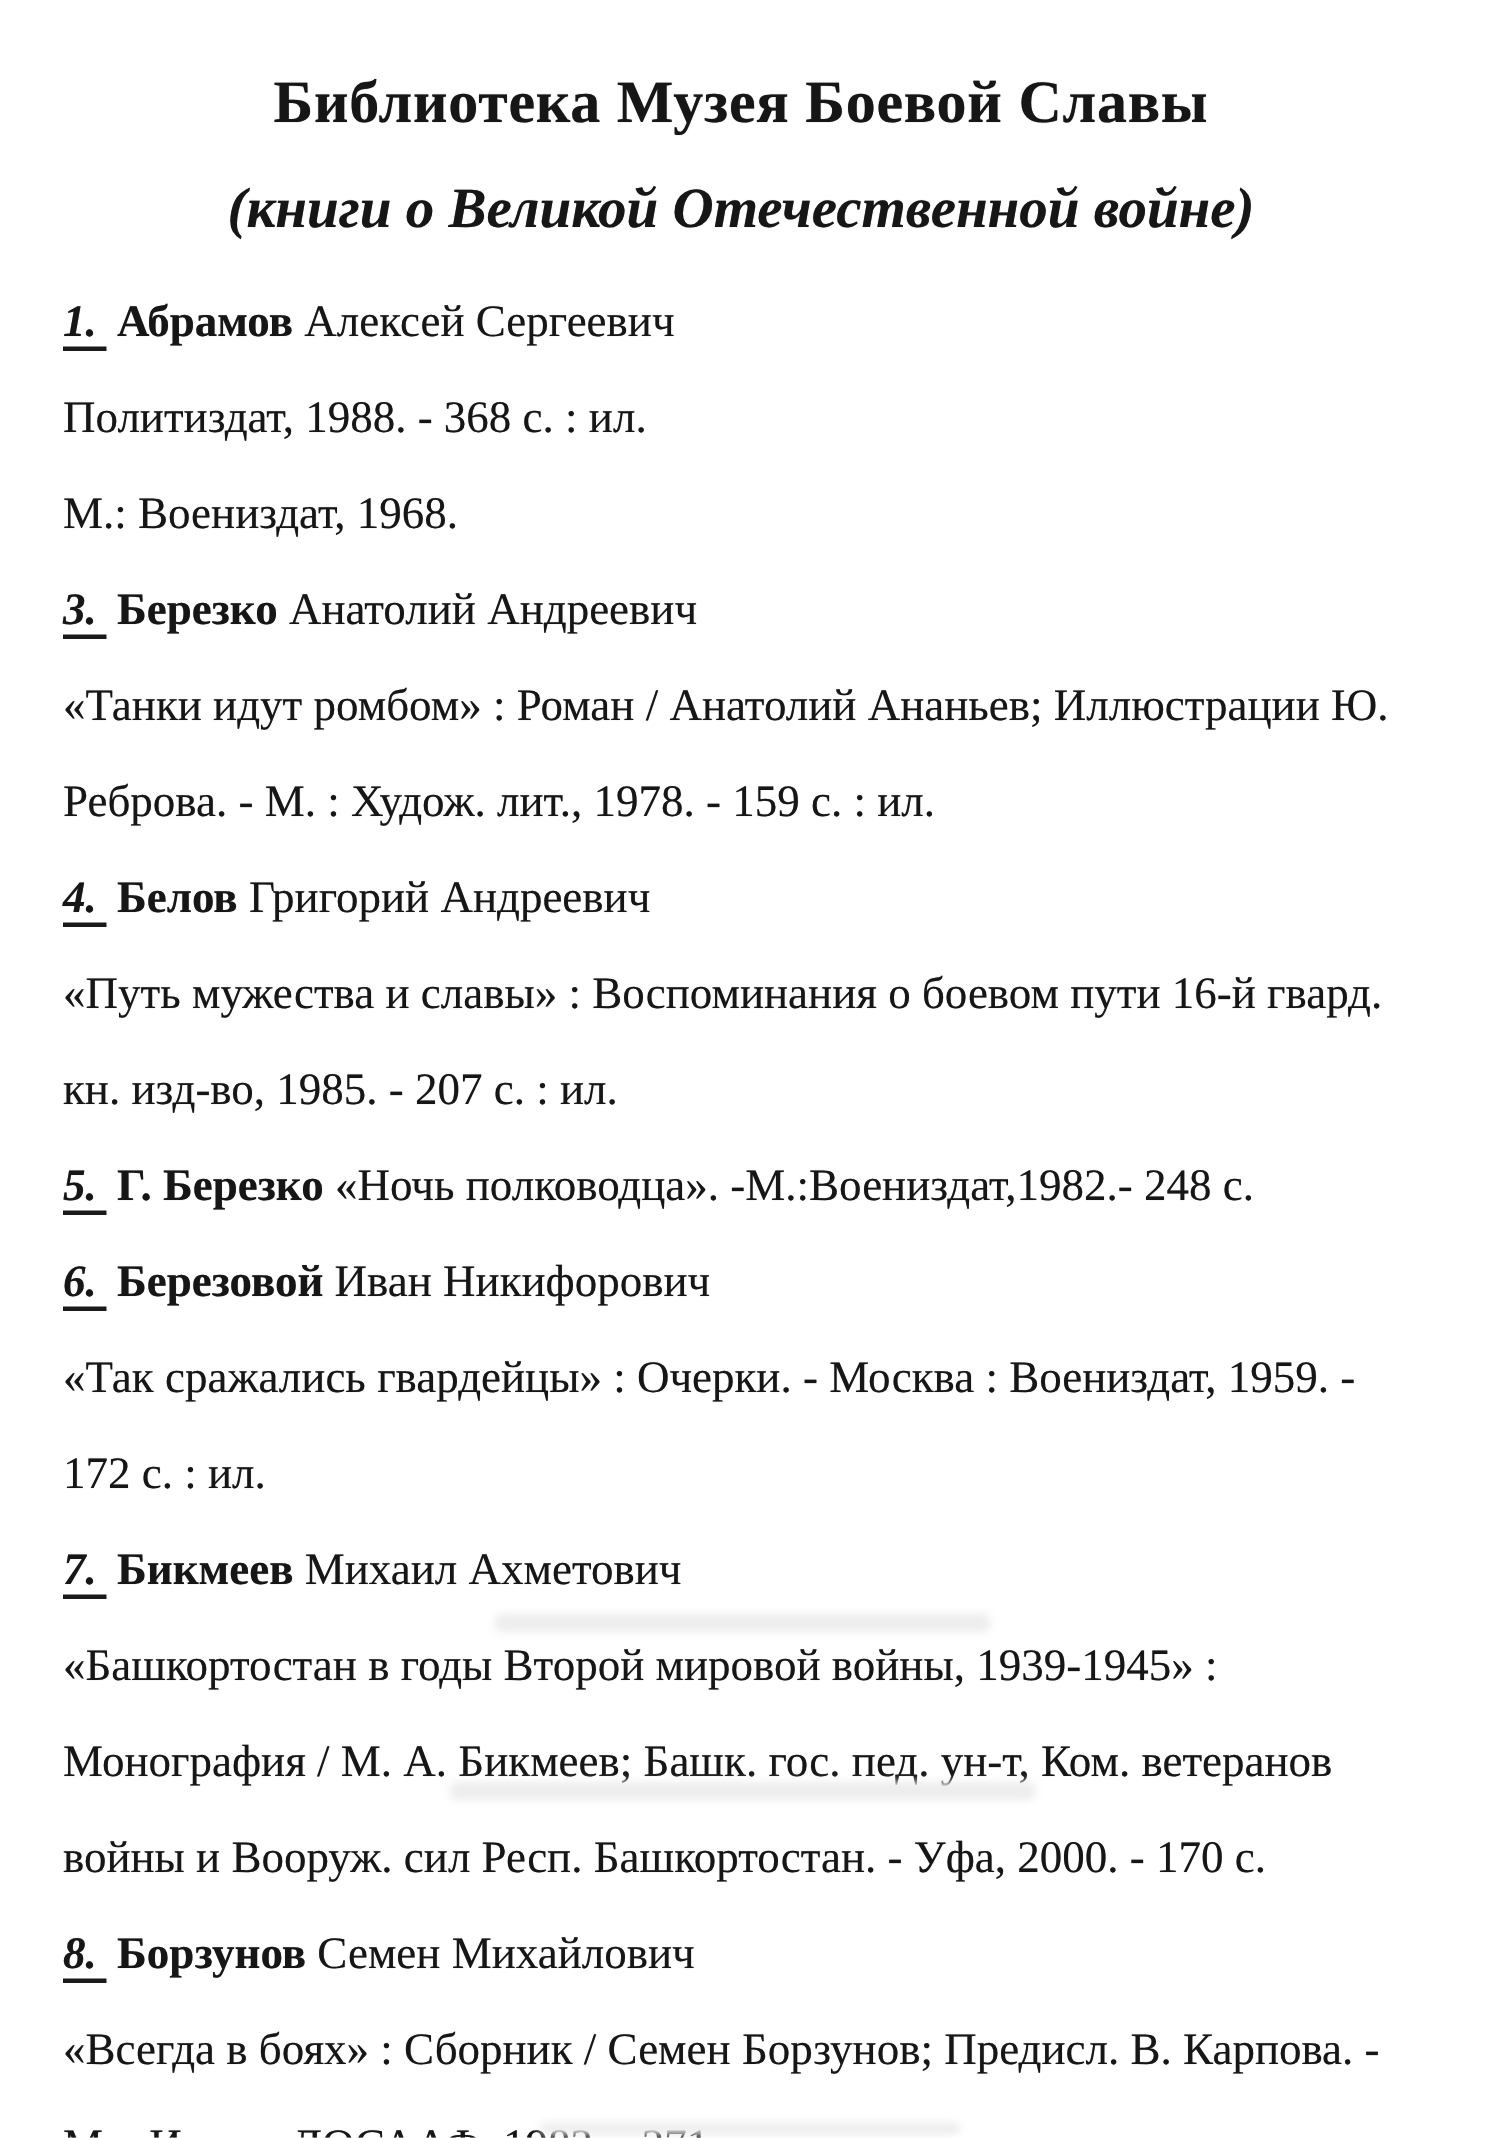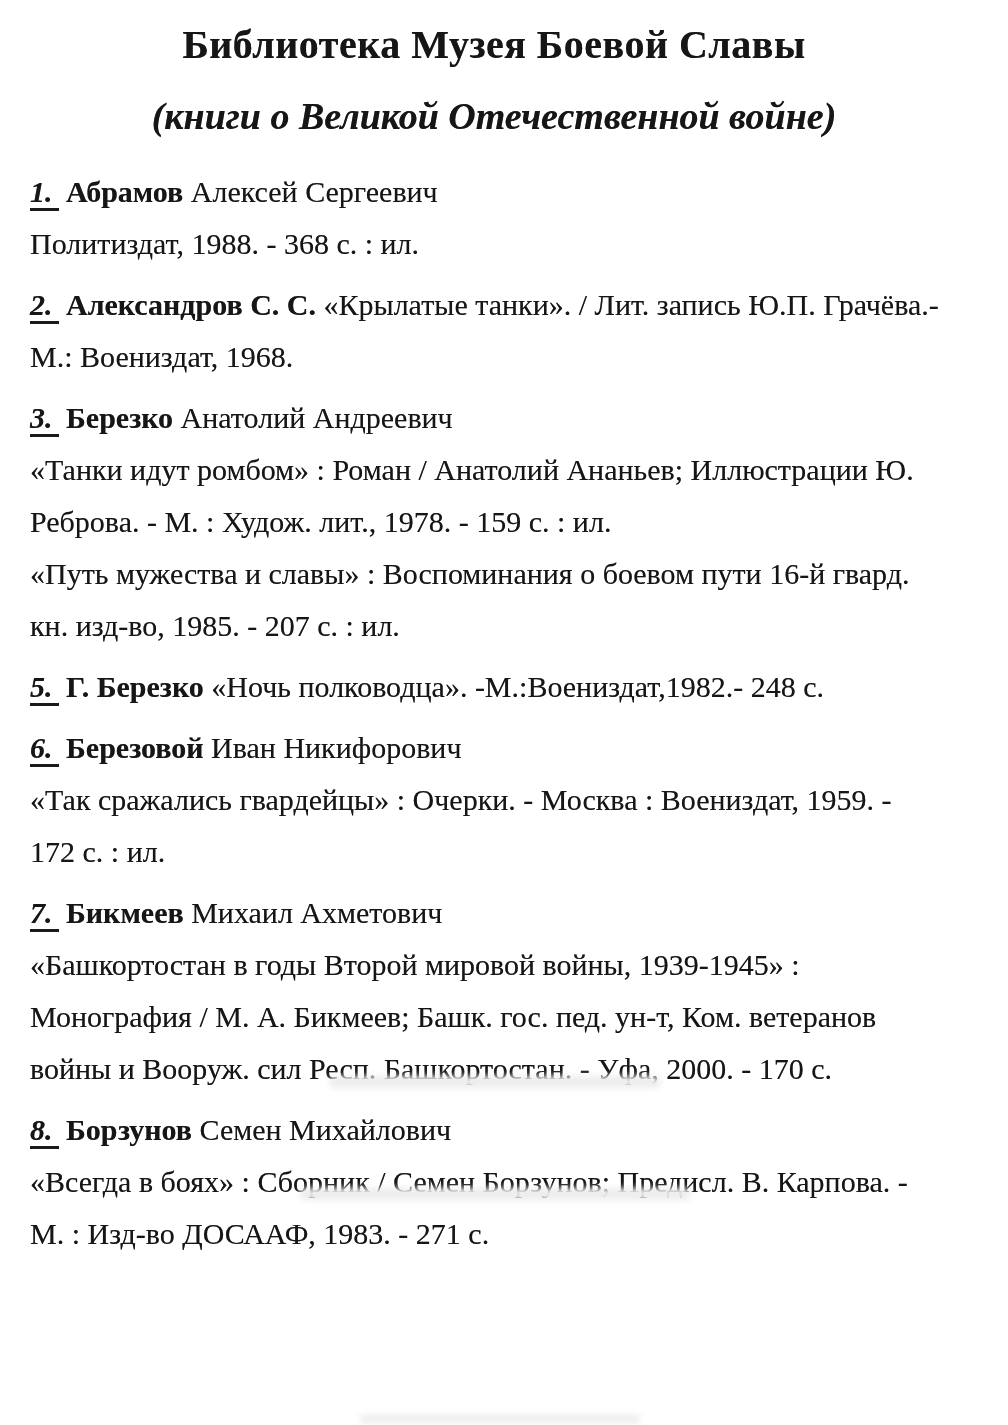--- a/index.html
+++ b/index.html
@@ -12,21 +12,21 @@
     height: 1425px;
     overflow: hidden;
     position: relative;
     font-family: "Liberation Serif", "DejaVu Serif", serif;
     color: #161616;
   }
   .page {
     position: relative;
     width: 100%;
     height: 100%;
-    padding: 6px 20px 0 30px;
+    padding: 29px 20px 0 30px;
     box-sizing: border-box;
   }
   .doc-title {
     margin: 16px 30px 0 0;
     text-align: center;
     font-size: 40px;
     font-weight: bold;
     line-height: 46px;
     letter-spacing: 0.5px;
     text-shadow: 0 0 0.6px rgba(0,0,0,0.6);
@@ -38,21 +38,21 @@
     font-weight: bold;
     font-style: italic;
     line-height: 44px;
     text-shadow: 0 0 0.5px rgba(0,0,0,0.55);
   }
   .entries {
     margin-top: 28px;
   }
   .entry-heading,
   .entry-line {
-    margin: 0;
+    margin: 12px;
     font-size: 30px;
     line-height: 52px;
     white-space: nowrap;
     text-shadow: 0 0 0.5px rgba(0,0,0,0.5);
   }
   .entry + .entry .entry-heading {
     margin-top: 9px;
   }
   .num {
     font-weight: bold;
@@ -88,39 +88,39 @@
     <div class="entry">
       <p class="entry-heading">
         <span class="num">1.</span>
         <span class="author">Абрамов</span>
         <span class="rest">Алексей Сергеевич</span>
       </p>
       <p class="entry-line">Политиздат, 1988. - 368 с. : ил.</p>
     </div>
 
     <div class="entry">
-      <p class="entry-heading">
-        <span class="num">2.</span>
-        <span class="author">Александров С. С.</span>
-        <span class="rest">«Крылатые танки». / Лит. запись Ю.П. Грачёва.-</span>
-      </p>
       <p class="entry-line">М.: Воениздат, 1968.</p>
     </div>
 
     <div class="entry">
       <p class="entry-heading">
         <span class="num">3.</span>
         <span class="author">Березко</span>
         <span class="rest">Анатолий Андреевич</span>
       </p>
       <p class="entry-line">«Танки идут ромбом» : Роман / Анатолий Ананьев; Иллюстрации Ю.</p>
       <p class="entry-line">Реброва. - М. : Худож. лит., 1978. - 159 с. : ил.</p>
     </div>
 
     <div class="entry">
+      <p class="entry-heading">
+        <span class="num">4.</span>
+        <span class="author">Белов</span>
+        <span class="rest">Григорий Андреевич</span>
+      </p>
       <p class="entry-line">«Путь мужества и славы» : Воспоминания о боевом пути 16-й гвард.</p>
       <p class="entry-line">кн. изд-во, 1985. - 207 с. : ил.</p>
     </div>
 
     <div class="entry">
       <p class="entry-heading">
         <span class="num">5.</span>
         <span class="author">Г. Березко</span>
         <span class="rest">«Ночь полководца». -М.:Воениздат,1982.- 248 с.</span>
       </p>

